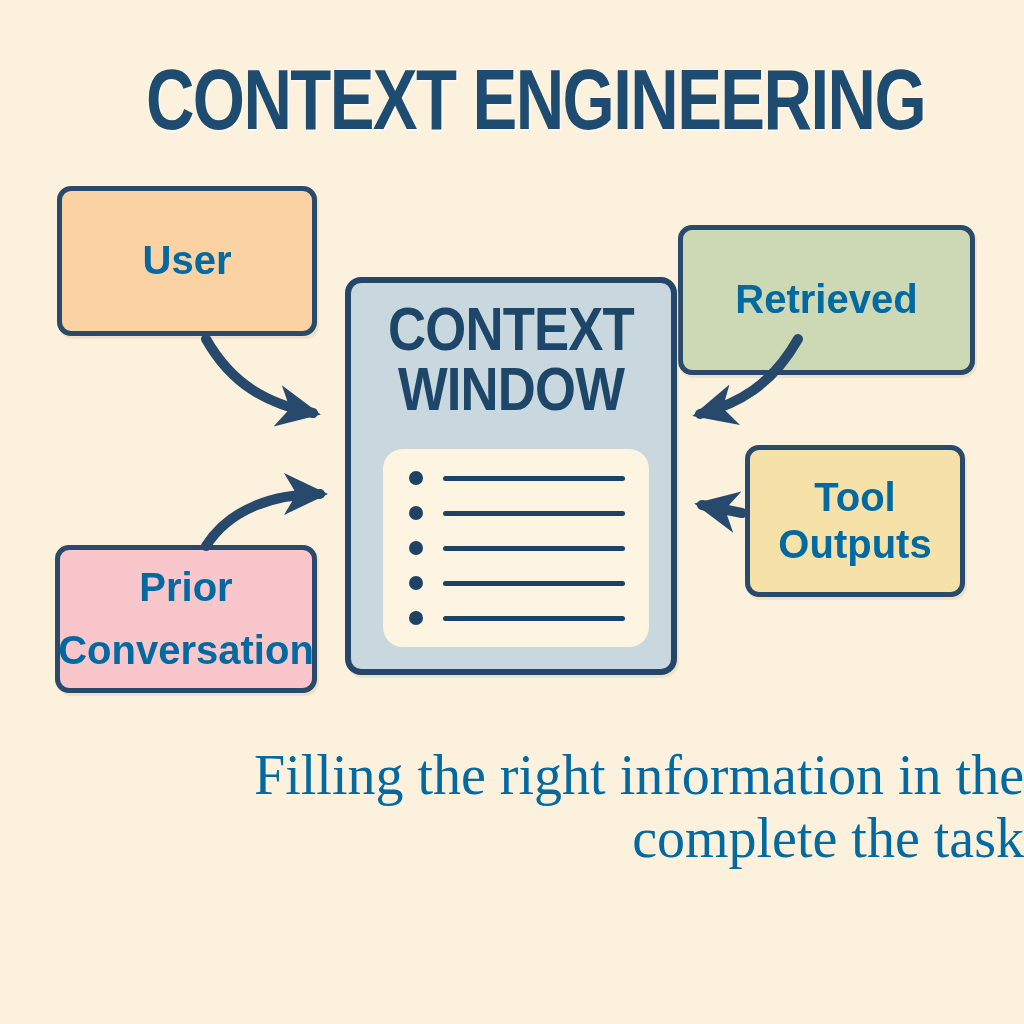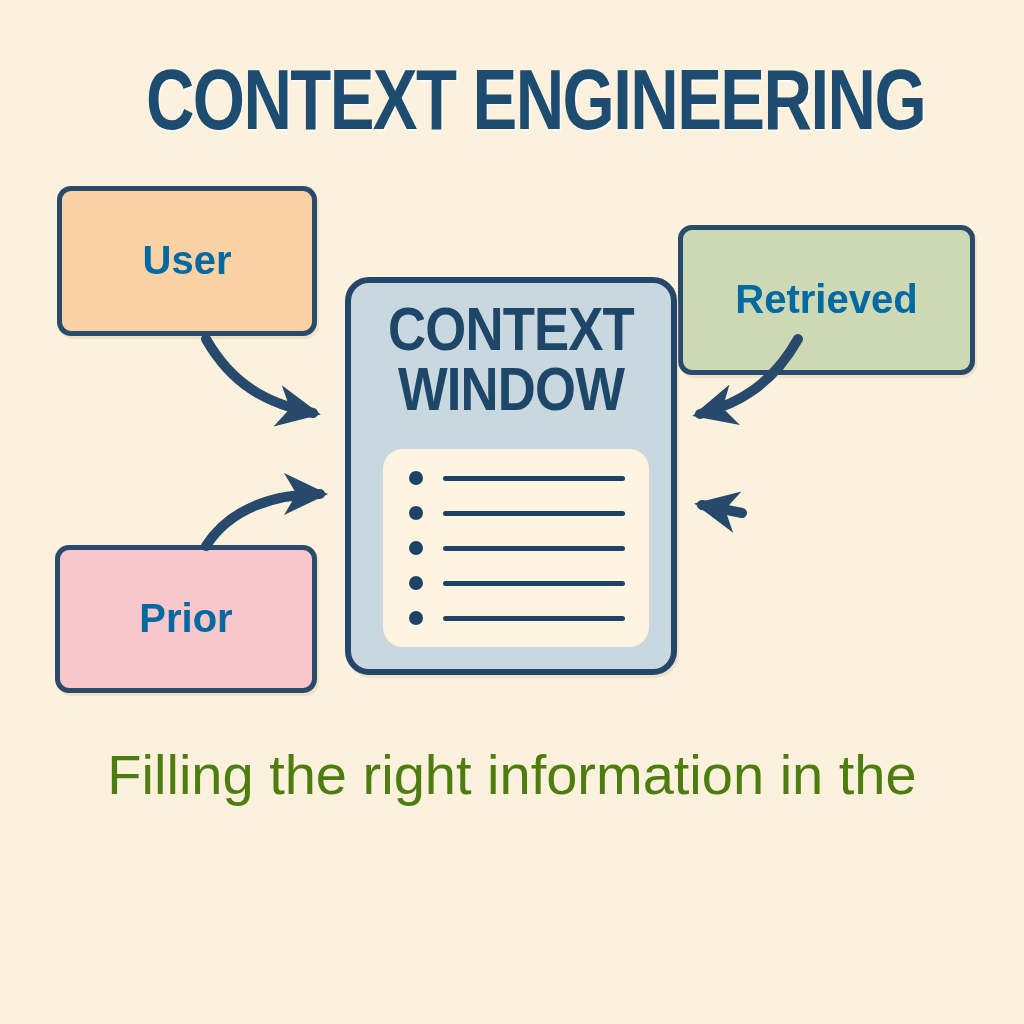--- a/index.html
+++ b/index.html
@@ -40,21 +40,21 @@
   }
   .node-user-input{left:57px;top:186px;width:250px;height:140px;}
   .node-retrieved-knowledge{left:678px;top:187px;width:287px;height:140px;margin-top:38px;}
   .node-prior-conversation{left:55px;top:545px;width:252px;height:138px;gap:16px;}
   .node-tool-outputs{left:745px;top:445px;width:210px;height:142px;}
   
   .context-window{
     position:absolute;
     left:345px;top:277px;width:320px;height:386px;
     border:6px solid #24466a;
-    border-radius:24px;
+    border-radius:16px;
     box-shadow:2px 3px 0 rgba(205,185,150,0.25);
   }
   .cw-title{
     margin-top:16px;
     text-align:center;
     font-weight:bold;
     font-size:62px;line-height:0.96;
     letter-spacing:-1px;
     color:#1d4669;
     transform:scaleX(0.85);
@@ -76,24 +76,24 @@
   .cw-line{
     width:182px;height:5px;border-radius:3px;
     background:#1d4265;
     margin-left:20px;flex:0 0 auto;
   }
   
   .arrows{position:absolute;left:0;top:0;pointer-events:none;}
   
   .caption{
     position:absolute;top:744px;left:0;width:1024px;
-    text-align:center;
-    font-family:Liberation Sans, sans-serif;
+    text-align:right;
+    font-family:Liberation Serif, serif;
     font-size:56px;line-height:1.12;
-    color:#4d7c0f;
+    color:#0369a1;
   }
 </style>
 </head>
 <body>
 
 <div class="canvas">
 
   <div class="title-wrap">
     <span class="title-text">CONTEXT ENGINEERING</span>
   </div>
@@ -101,22 +101,27 @@
   <div class="node node-user-input" style="background-color: rgb(251, 210, 164);">
     <span>User</span>
   </div>
 
   <div class="node node-retrieved-knowledge" style="background-color: rgb(205, 217, 180);">
     <span>Retrieved</span>
   </div>
 
   <div class="node node-prior-conversation" style="background-color: rgb(249, 198, 203);">
     <span>Prior</span>
+    <span>Conversation</span>
   </div>
 
+  <div class="node node-tool-outputs" style="background-color: rgb(246, 226, 168);">
+    <span>Tool</span>
+    <span>Outputs</span>
+  </div>
 
   <div class="context-window" style="background-color: rgb(201, 216, 222);">
     <div class="cw-title">
       <div>CONTEXT</div>
       <div>WINDOW</div>
     </div>
     <div class="cw-panel" style="background-color: rgb(253, 244, 226);">
         <div class="cw-row">
           <span class="cw-dot"></span>
           <span class="cw-line"></span>
@@ -147,15 +152,16 @@
       </marker>
     </defs>
     <path d="M206,339 C232,385 268,404 313,413" fill="none" stroke="#27496c" stroke-width="10" stroke-linecap="round" marker-end="url(#ah)"></path>
     <path d="M798,339 C772,385 738,404 700,414" fill="none" stroke="#27496c" stroke-width="10" stroke-linecap="round" marker-end="url(#ah)"></path>
     <path d="M206,546 C230,508 275,494 320,494" fill="none" stroke="#27496c" stroke-width="10" stroke-linecap="round" marker-end="url(#ah)"></path>
     <path d="M742,513 L702,505" fill="none" stroke="#27496c" stroke-width="10" stroke-linecap="round" marker-end="url(#ah)"></path>
   </svg>
 
   <div class="caption">
     <div>Filling the right information in the</div>
+    <div>complete the task</div>
   </div>
 
 </div>
 
 </body></html>

